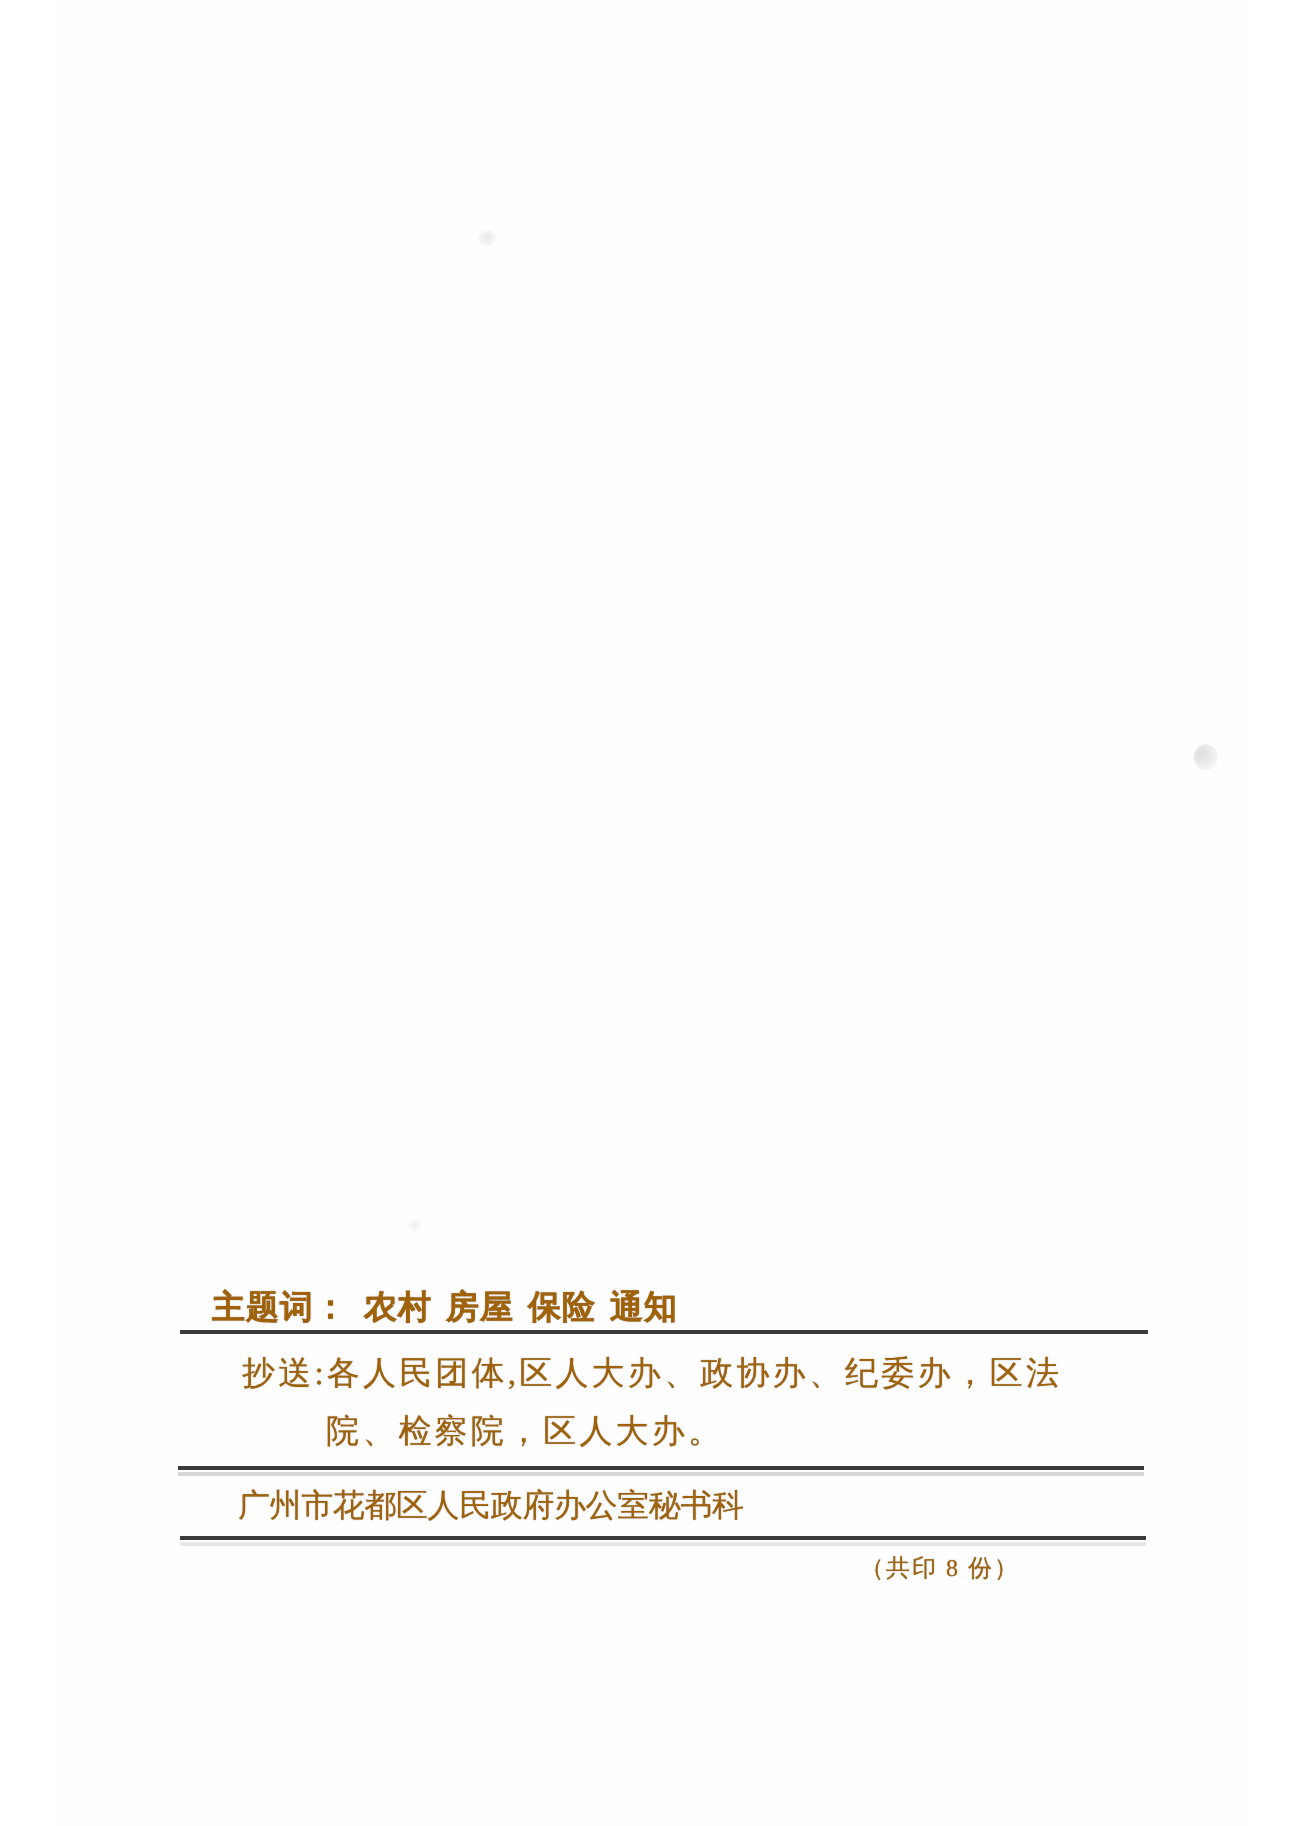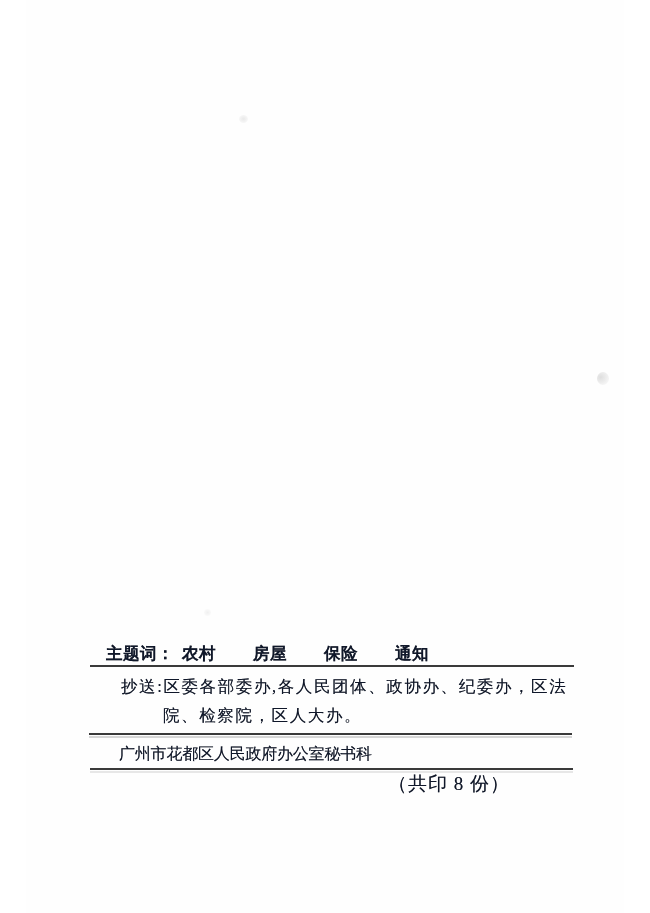--- a/index.html
+++ b/index.html
@@ -5,21 +5,21 @@
   * { margin: 0; padding: 0; box-sizing: border-box; }
   html, body { background: #ffffff; }
   .page {
     position: relative;
     width: 598px;
     height: 913px;
     margin: 0 auto;
     background: #fefefe;
     overflow: hidden;
     font-family: "Liberation Serif", "DejaVu Serif", serif;
-    color: #0f172a;
+    color: #a16207;
   }
   
   .speck {
     position: absolute;
     border-radius: 50%;
     pointer-events: none;
   }
   .speck-1 { left: 213px; top: 115px; width: 9px; height: 8px;
     background: radial-gradient(ellipse at center, #e9e9e9 0%, #f7f7f7 70%, transparent 100%); }
   .speck-2 { left: 571px; top: 372px; width: 12px; height: 13px;
@@ -37,21 +37,21 @@
   .subject-row {
     left: 80px; top: 643px;
     display: flex;
     align-items: baseline;
     font-family: "Liberation Sans", "DejaVu Sans", sans-serif;
     font-weight: bold;
     font-size: 16.5px;
     letter-spacing: 0.5px;
   }
   .subject-label { margin-right: 8px; }
-  .subject-keywords { display: flex; gap: 37px; }
+  .subject-keywords { display: flex; gap: 7px; }
 
   .rule {
     position: absolute;
     height: 2px;
     background: #3a3a3a;
   }
   .rule-1 { left: 64px; top: 665px; width: 484px; }
   .rule-2 { left: 63px; top: 733px; width: 483px;
     box-shadow: 0 3px 0 rgba(110,110,110,0.28); }
   .rule-3 { left: 64px; top: 768px; width: 483px;
@@ -72,21 +72,21 @@
     display: flex;
     align-items: baseline;
     font-size: 16px;
     letter-spacing: -0.2px;
     line-height: 20px;
   }
 
   
   .copies-note {
     top: 774px; right: 114px;
-    font-size: 19px;
+    font-size: 12px;
     letter-spacing: 1px;
     line-height: 20px;
   }
 </style>
 </head>
 <body>
 
 <div class="page">
 
   <span class="speck speck-1"></span>
@@ -99,21 +99,21 @@
       <span>农村</span>
       <span>房屋</span>
       <span>保险</span>
       <span>通知</span>
     </span>
   </div>
 
   <div class="rule rule-1"></div>
 
   <div class="txt cc-block">
-    <span class="cc-line1">抄送:区委各部委办,各人民团体、政协办、纪委办，区法</span>
+    <span class="cc-line1">抄送:各人民团体,区人大办、政协办、纪委办，区法</span>
     <span class="cc-line2">院、检察院，区人大办。</span>
   </div>
 
   <div class="rule rule-2"></div>
 
   <div class="txt issuer-row">
     <span>广州市花都区人民政府办公室秘书科</span>
   </div>
 
   <div class="rule rule-3"></div>

